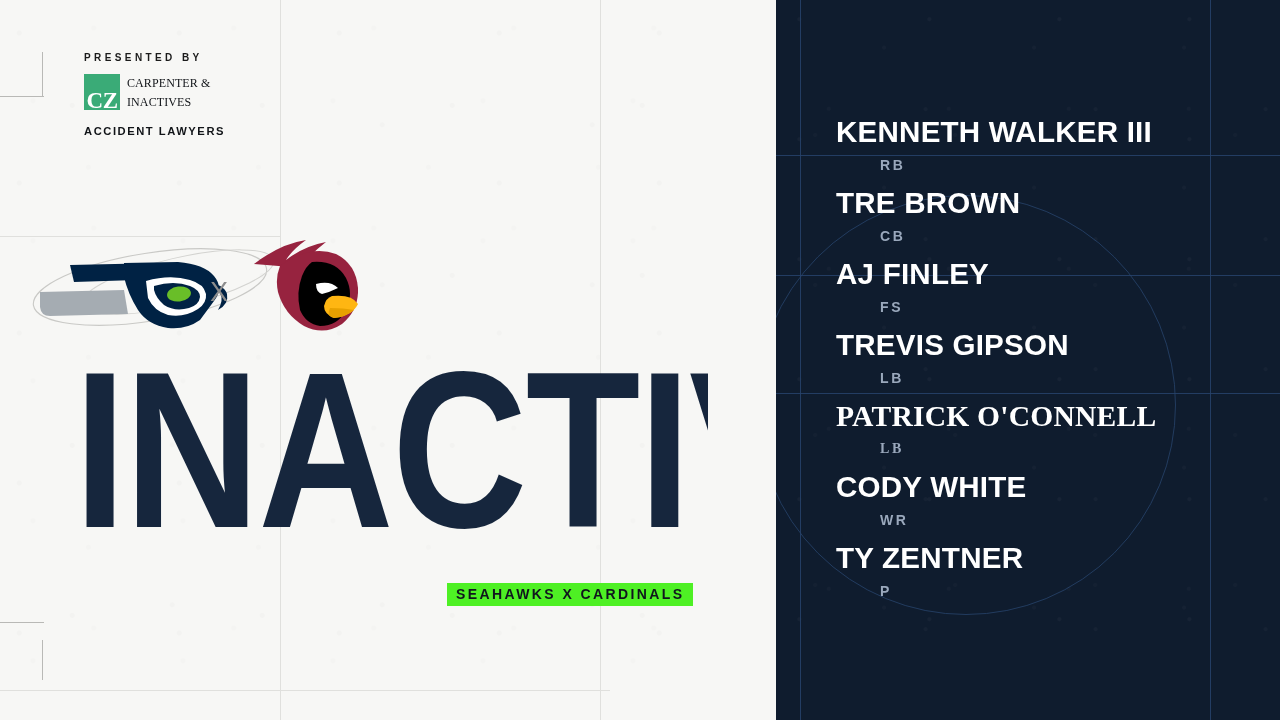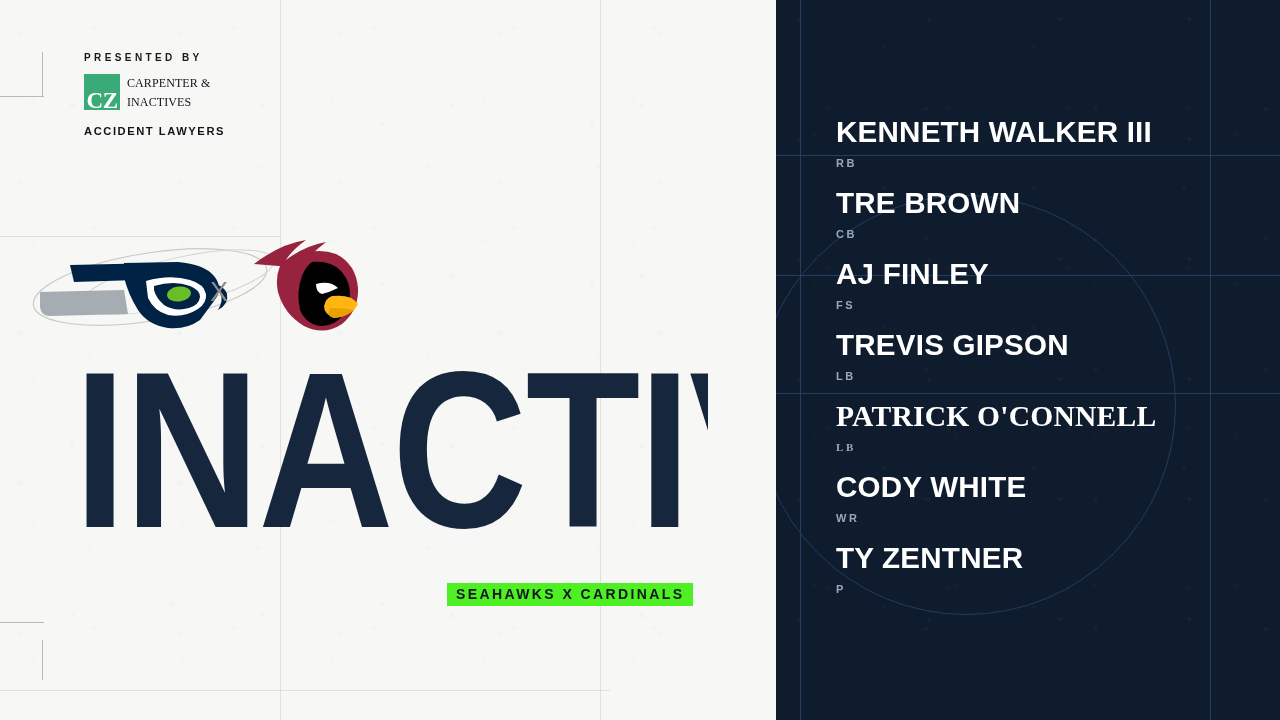--- a/index.html
+++ b/index.html
@@ -116,22 +116,22 @@
 
   
   .player-list { position:absolute; left:836px; top:0; width:420px; }
   .player-row { position:absolute; left:0; }
   .player-name {
     font-size:29px; font-weight:700; color:#ffffff;
     letter-spacing:.2px; line-height:1; white-space:nowrap;
     transform:scaleX(1.02); transform-origin:left center;
   }
   .player-pos {
-    font-size:11px; font-weight:700; color:#9aa8bc;
-    letter-spacing:2.6px; line-height:1; margin-top:11px;
+    font-size:14px; font-weight:700; color:#9aa8bc;
+    letter-spacing:2.6px; line-height:1; margin-top:11px;margin-left:44px;
   }
 </style>
 </head>
 <body>
 
 <div id="stage">
 
   <div class="left-panel">
     <div class="paper-noise"></div>
 

